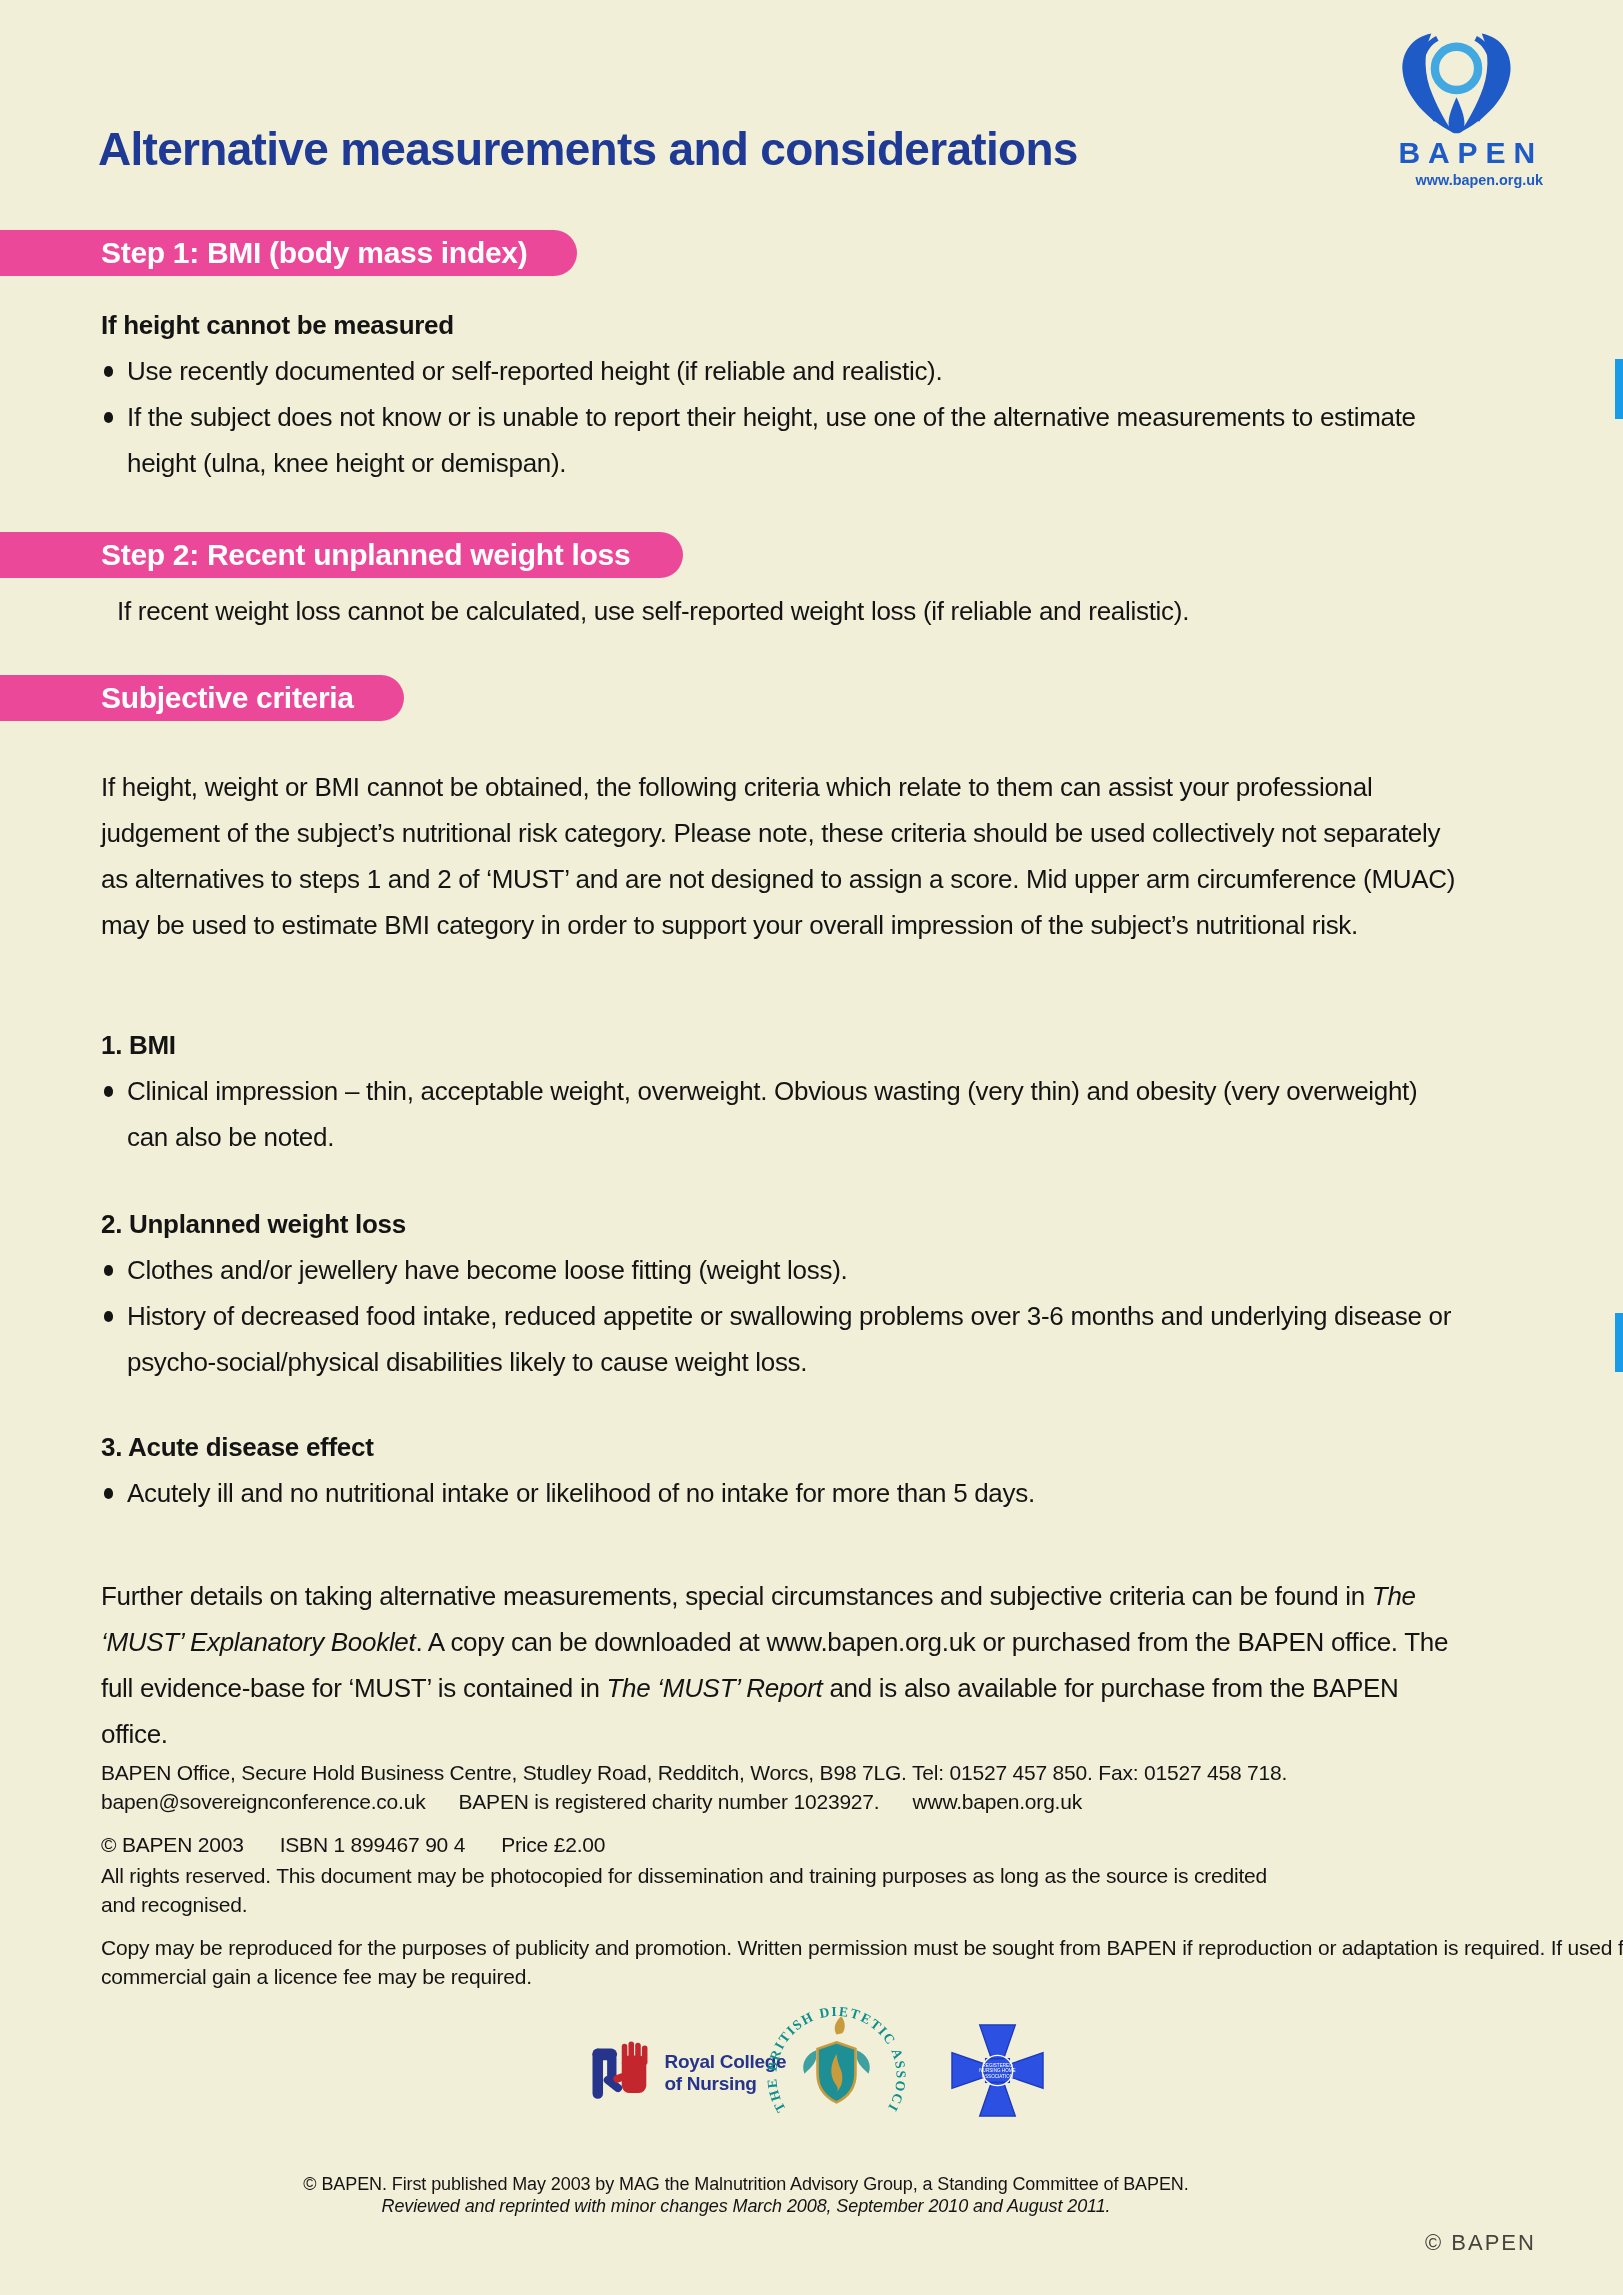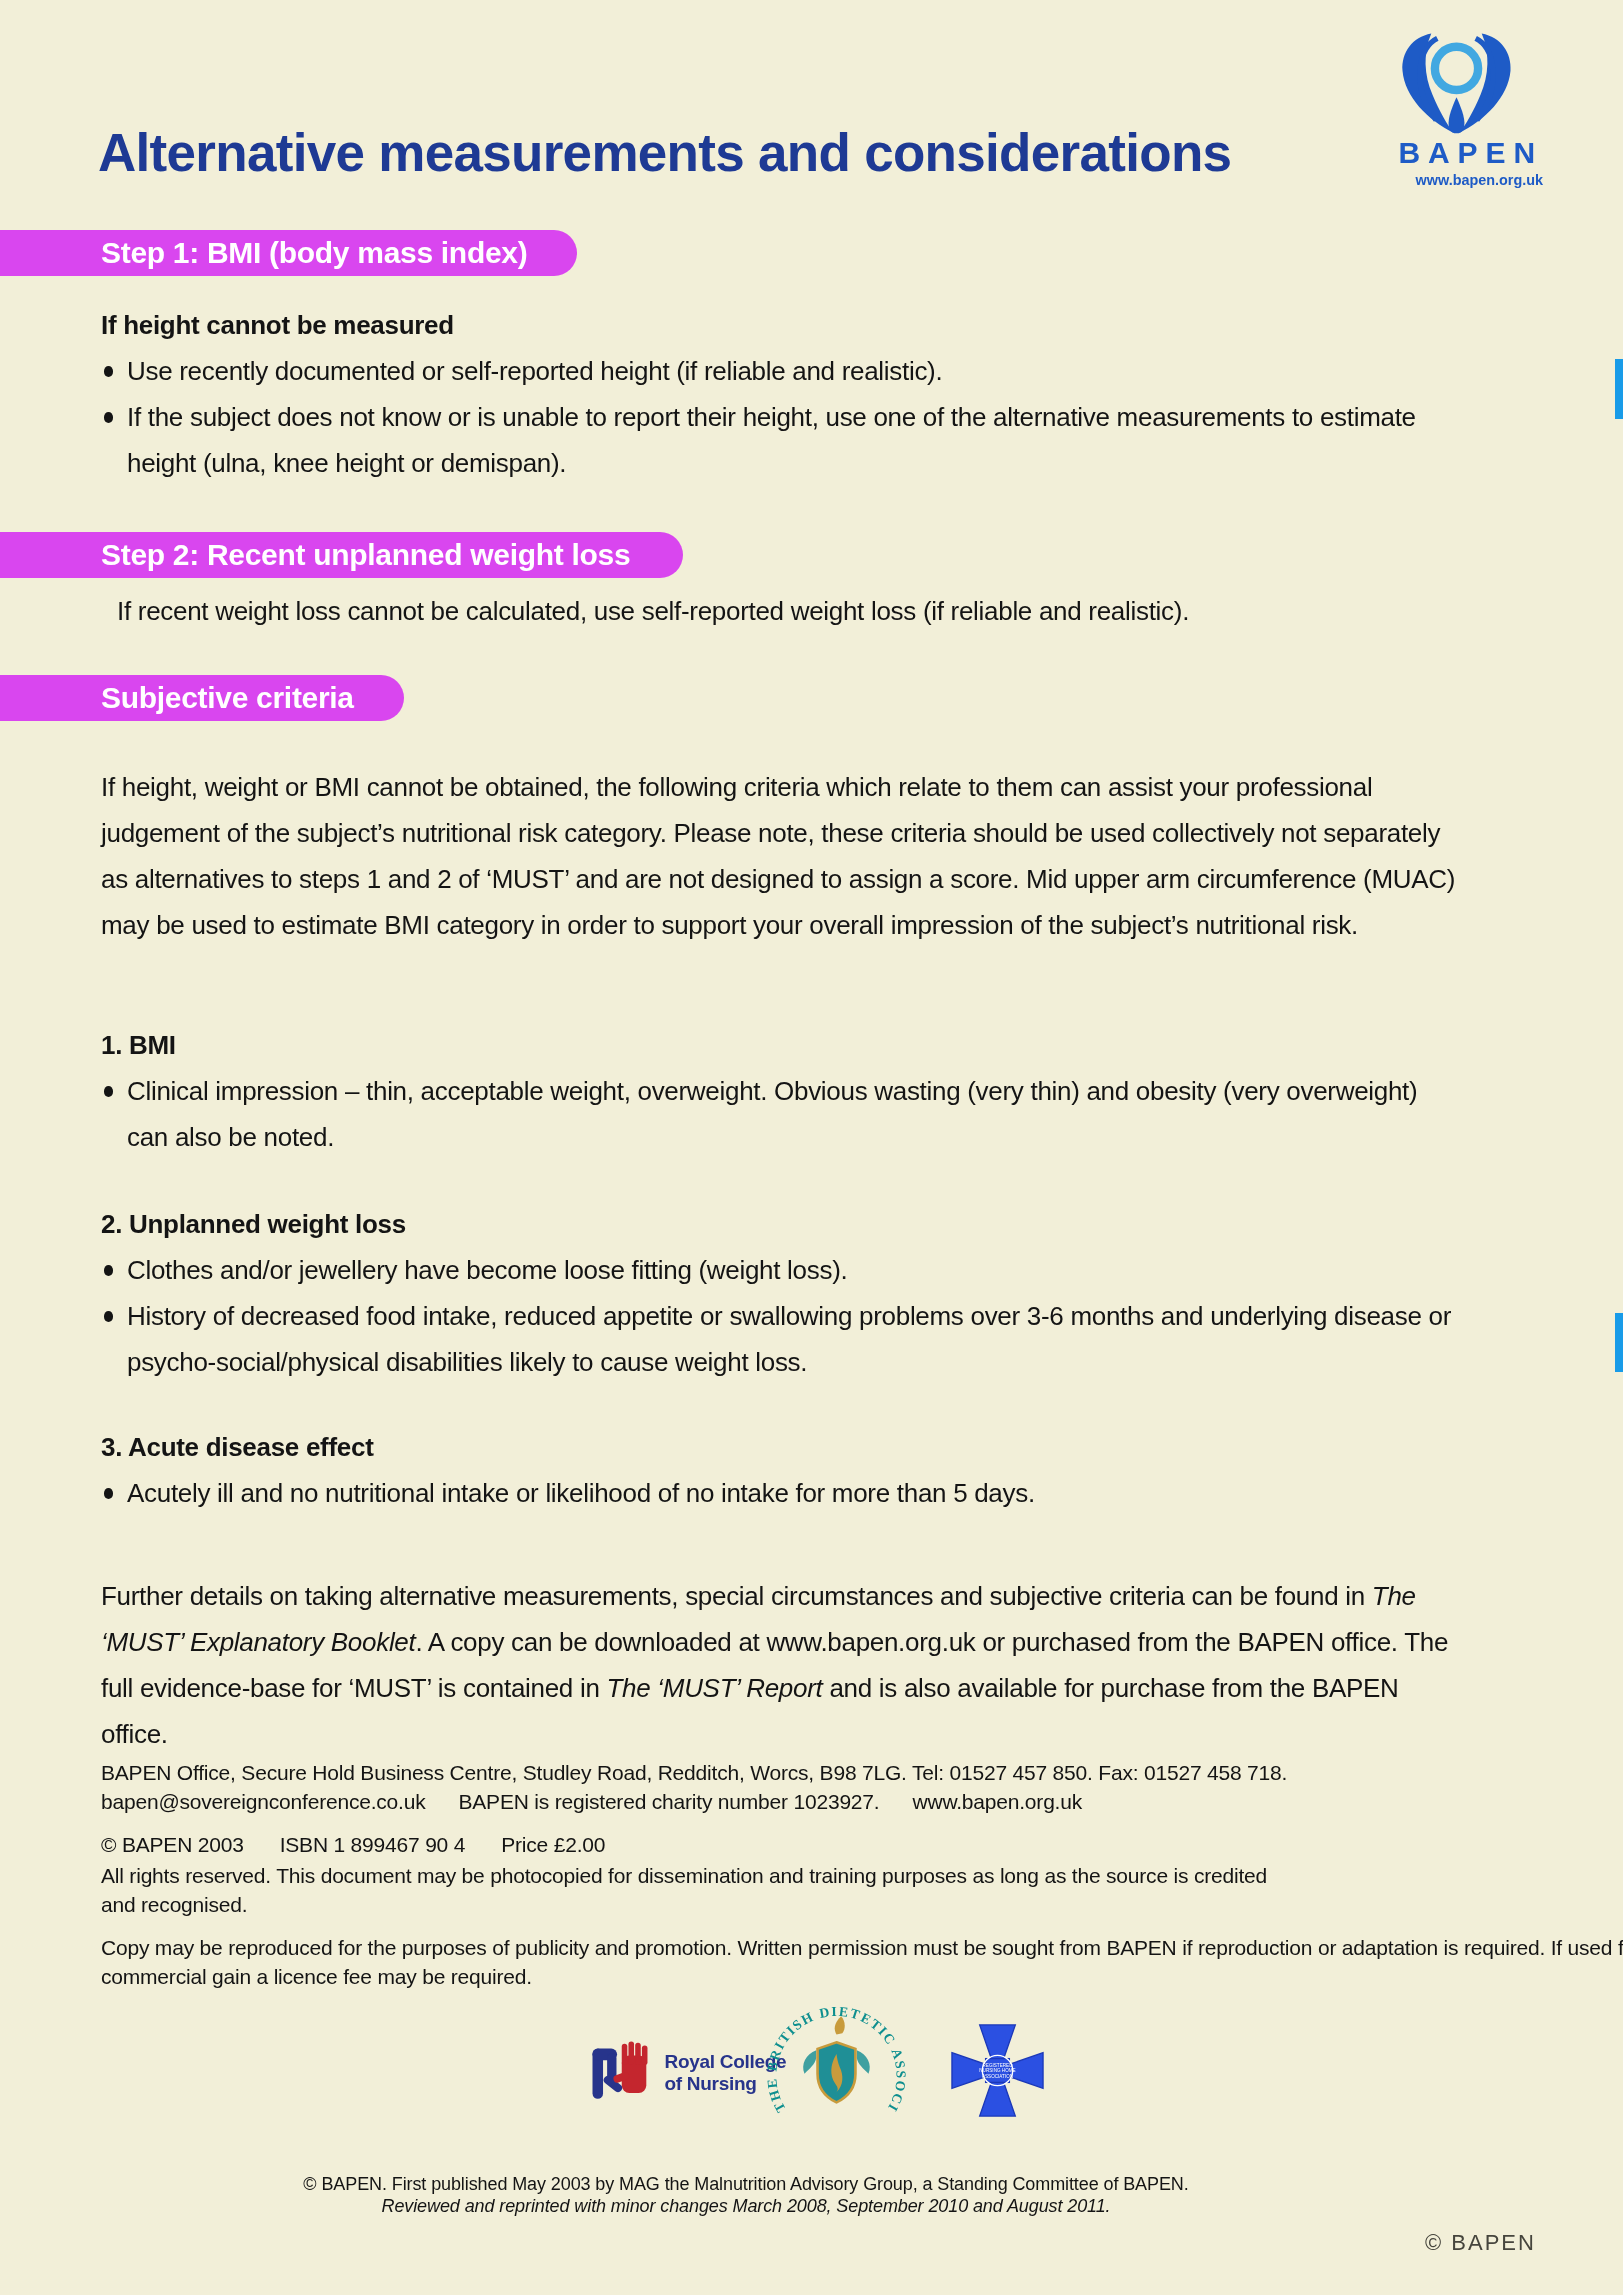--- a/index.html
+++ b/index.html
@@ -10,39 +10,39 @@
   .page{
     position:relative;
     width:1623px;height:2295px;
     background:#F2EFD8;
     overflow:hidden;
     color:#141414;
   }
   
   .title{
     position:absolute;left:98px;top:122px;
-    font-size:53px;font-weight:bold;color:#1E3A94;
+    font-size:46px;font-weight:bold;color:#1E3A94;
     letter-spacing:-0.7px;
   }
   .bapen-logo{
     position:absolute;left:1370px;top:30px;width:173px;
     text-align:right;
   }
   .bapen-logo svg{display:block;margin:0 auto;}
   .bapen-wordmark{
     font-size:30px;font-weight:bold;color:#1E5BC6;
     letter-spacing:7.9px;margin-top:1.3px;margin-left:6.5px;
   }
   .bapen-url{
     font-size:14.4px;font-weight:bold;color:#1E5BC6;margin-top:1.3px;
   }
   
   .banner{
     position:absolute;left:0;height:46px;
-    background:#d946ef;
+    background:#ec4899;
     border-radius:0 23.6px 23.6px 0;
     color:#fff;font-size:30px;font-weight:bold;
     line-height:46px;padding-left:101px;box-sizing:border-box;
     letter-spacing:-0.3px;
   }
   .banner-step1{top:230px;width:577px;}
   .banner-step2{top:532px;width:683px;}
   .banner-subjective{top:675px;width:404px;}
   
   .bodytext{

